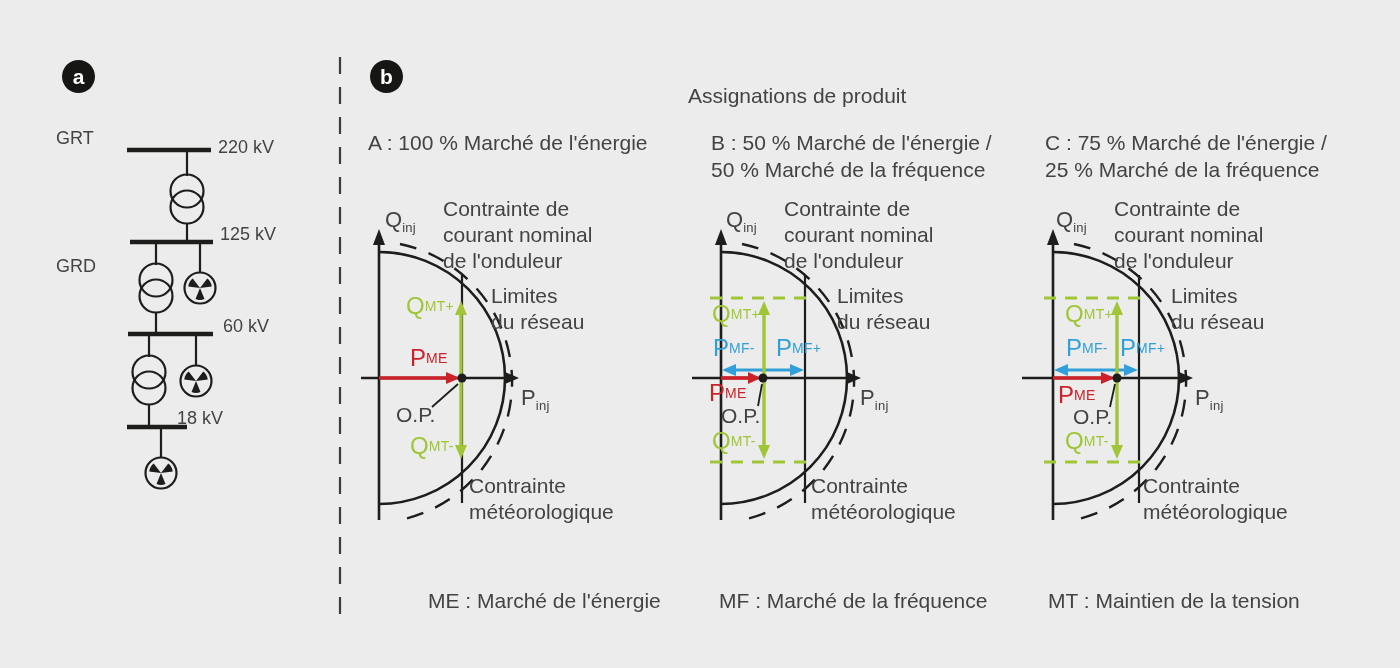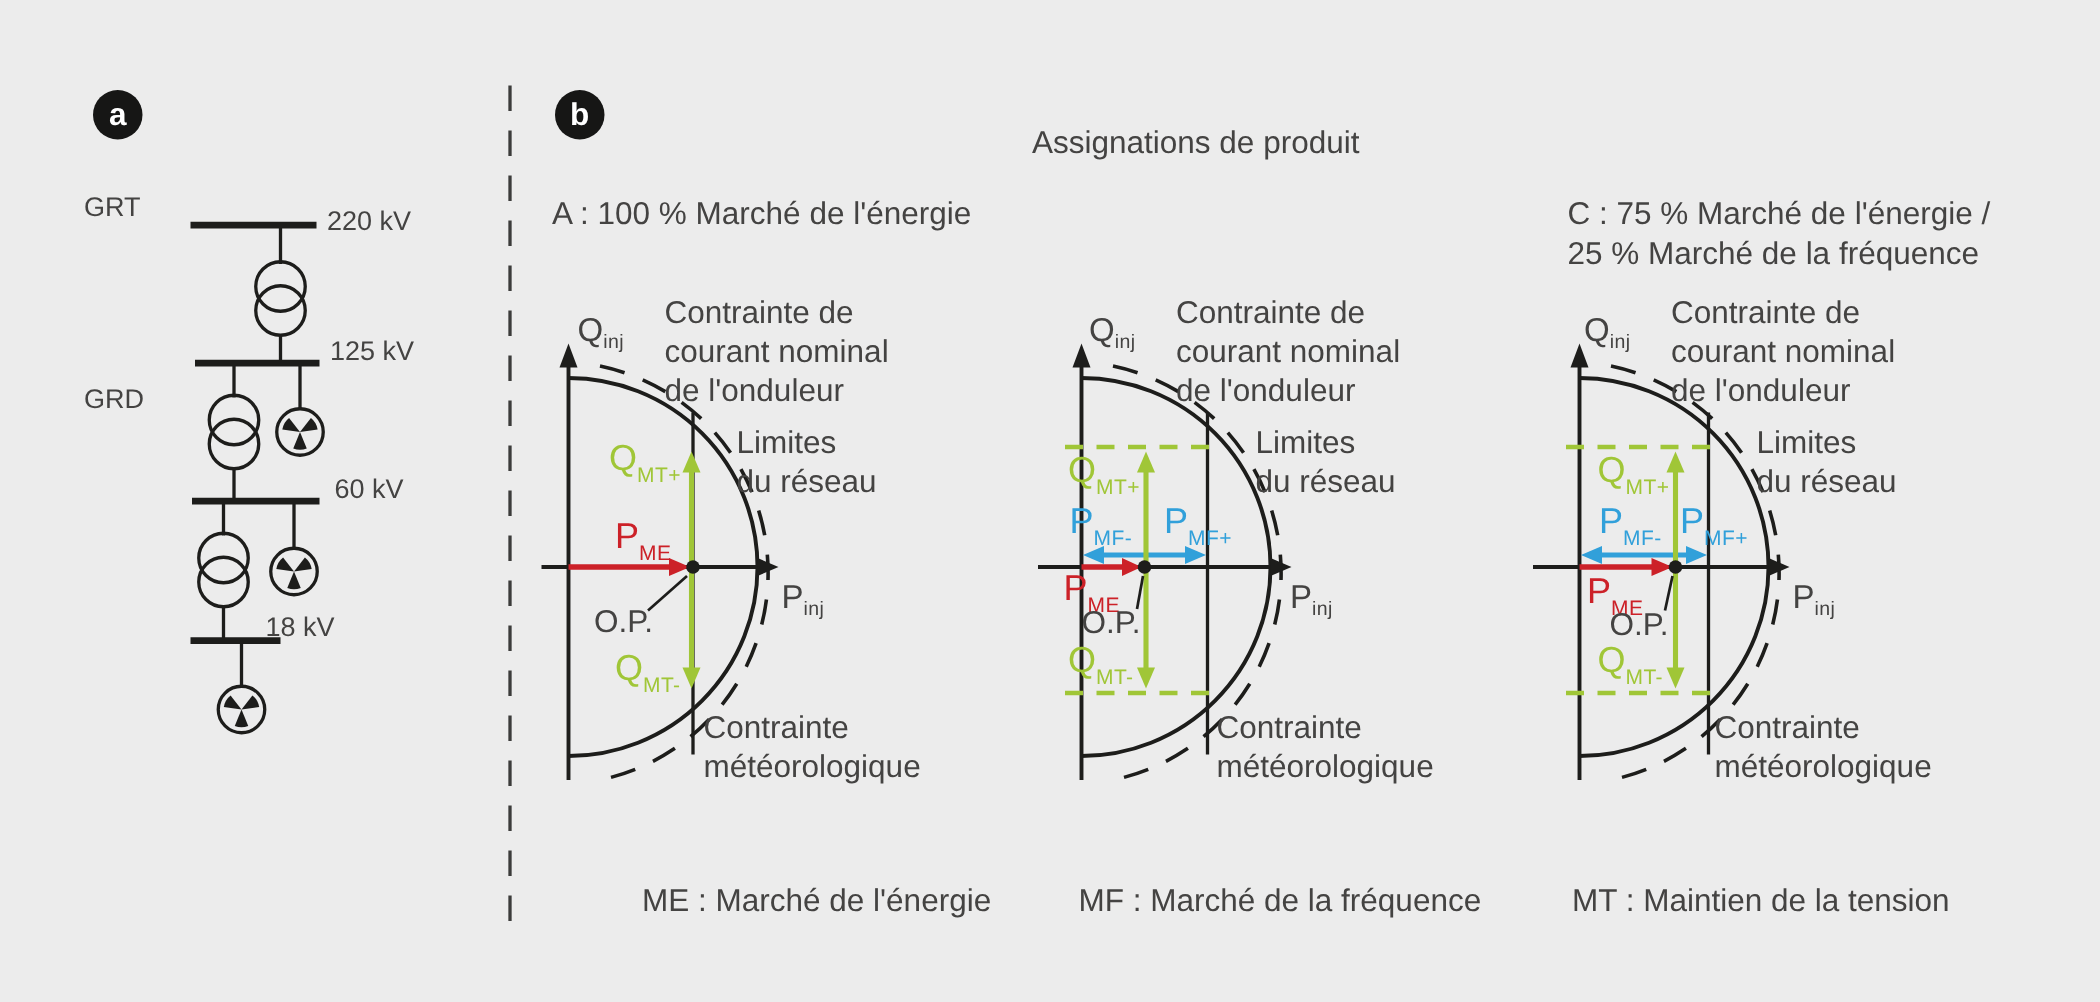--- a/index.html
+++ b/index.html
@@ -7,21 +7,21 @@
   .fig{position:relative;width:1400px;height:668px;background:#ececec;overflow:hidden;color:#444342;}
   .abs{position:absolute;}
   .txt{color:#444342;white-space:nowrap;}
   .lbl23{font-size:18px;}
   .ann{font-size:21px;line-height:26px;}
   .hdr{font-size:21px;line-height:27px;}
   .badge{width:33px;height:33px;border-radius:50%;background:#161615;color:#fff;
          display:flex;align-items:center;justify-content:center;font-size:21px;font-weight:bold;}
   .sym{display:flex;align-items:flex-start;white-space:nowrap;line-height:1;}
   .sym .m{font-size:24px;}
-  .sym .s{font-size:14px;margin-top:15px;letter-spacing:.3px;}
+  .sym .s{font-size:14px;margin-top:5px;letter-spacing:.3px;}
   .axis .m{font-size:22px;}
   .axis .s{font-size:13px;margin-top:12px;text-align:right;}
   .red{color:#cc2128;}
   .green{color:#a0c637;}
   .blue{color:#31a0da;}
   svg{display:block;overflow:visible;}
 </style>
 </head>
 <body>
 
@@ -82,20 +82,24 @@
 
   <div class="abs badge" style="left:370px;top:60px;">
     <span>b</span>
   </div>
 
   <div class="abs txt hdr" style="left:688px;top:82px;">Assignations de produit</div>
 
   <div class="abs txt hdr" style="left:368px;top:129px;">
     <div>A : 100 % Marché de l'énergie</div>
   </div>
+  <div class="abs txt hdr" style="left:711px;top:129px;">
+    <div>B : 50 % Marché de l'énergie /</div>
+    <div>50 % Marché de la fréquence</div>
+  </div>
   <div class="abs txt hdr" style="left:1045px;top:129px;">
     <div>C : 75 % Marché de l'énergie /</div>
     <div>25 % Marché de la fréquence</div>
   </div>
 
   <svg class="abs" style="left:360px;top:195px;" width="210" height="335" viewBox="0 0 210 335">
     <path d="M 40 49 A 141 141 0 0 1 40 325" fill="none" stroke="#1d1d1b" stroke-width="2.4" stroke-dasharray="17 13"></path>
     <path d="M 19 57 A 126 126 0 0 1 19 309" fill="none" stroke="#1d1d1b" stroke-width="2.6"></path>
     <line x1="102" y1="80" x2="102" y2="308" stroke="#1d1d1b" stroke-width="2.2"></line>
     <line x1="19" y1="48" x2="19" y2="325" stroke="#1d1d1b" stroke-width="2.6"></line>

